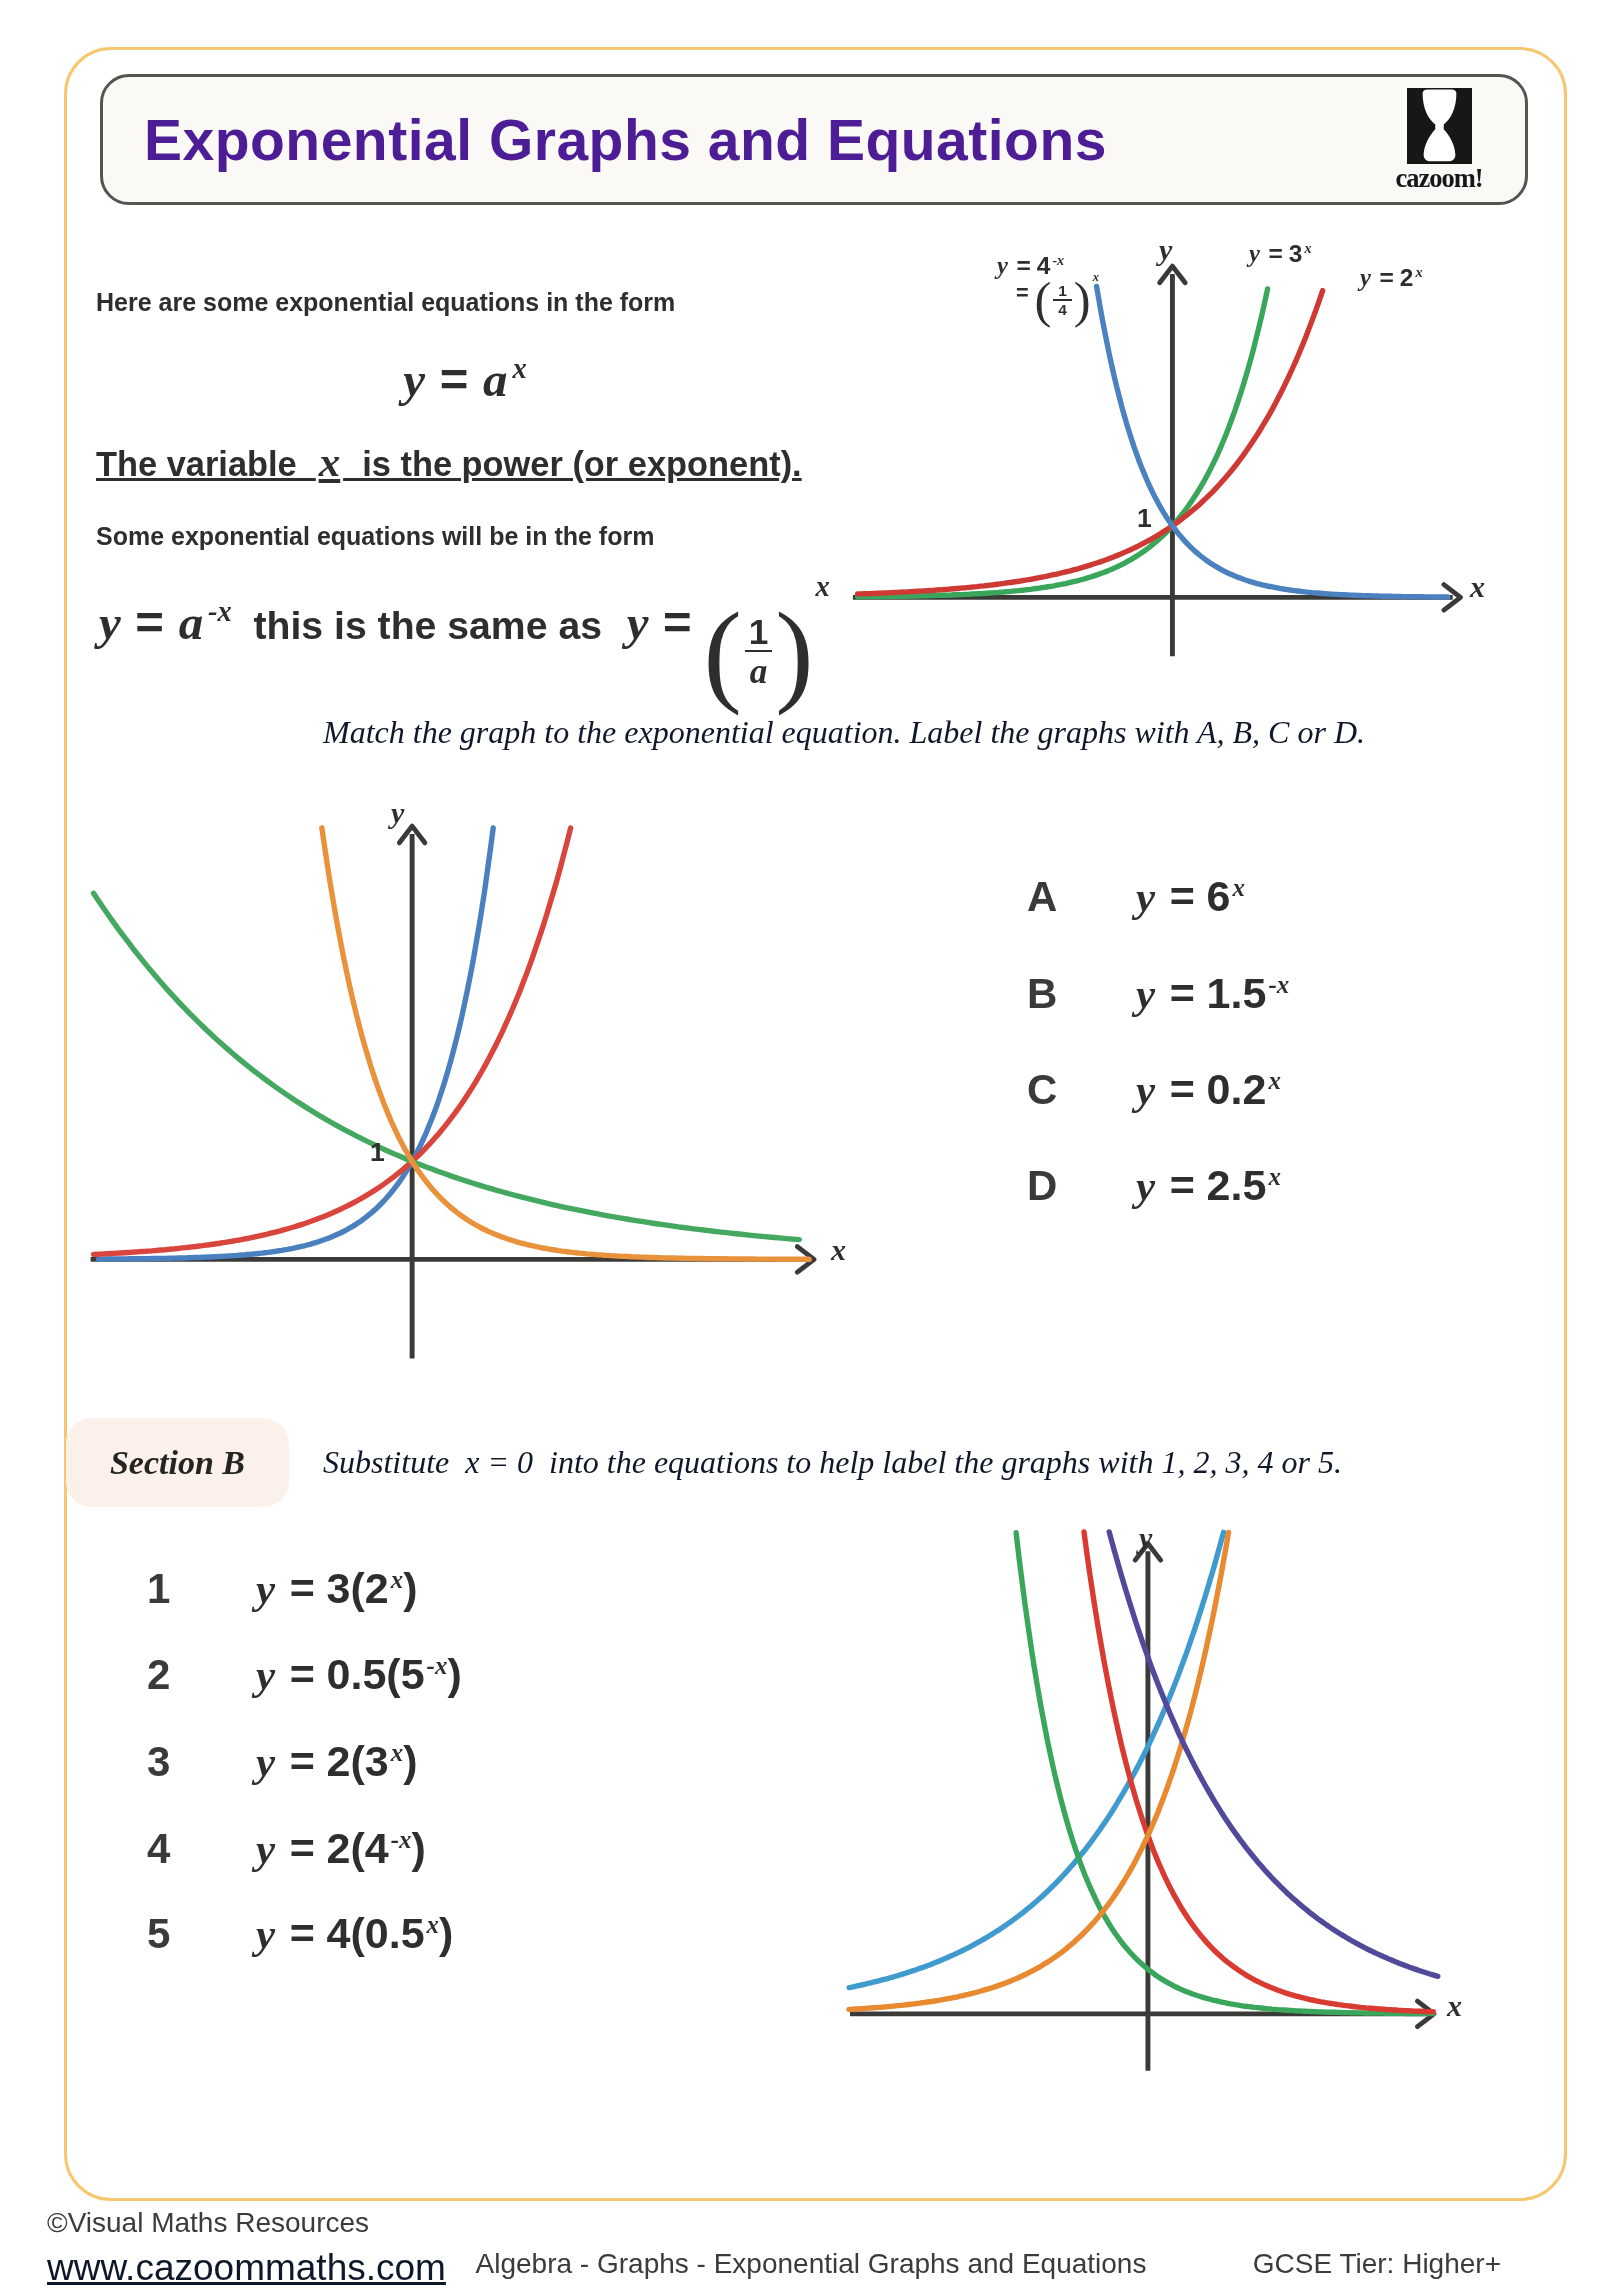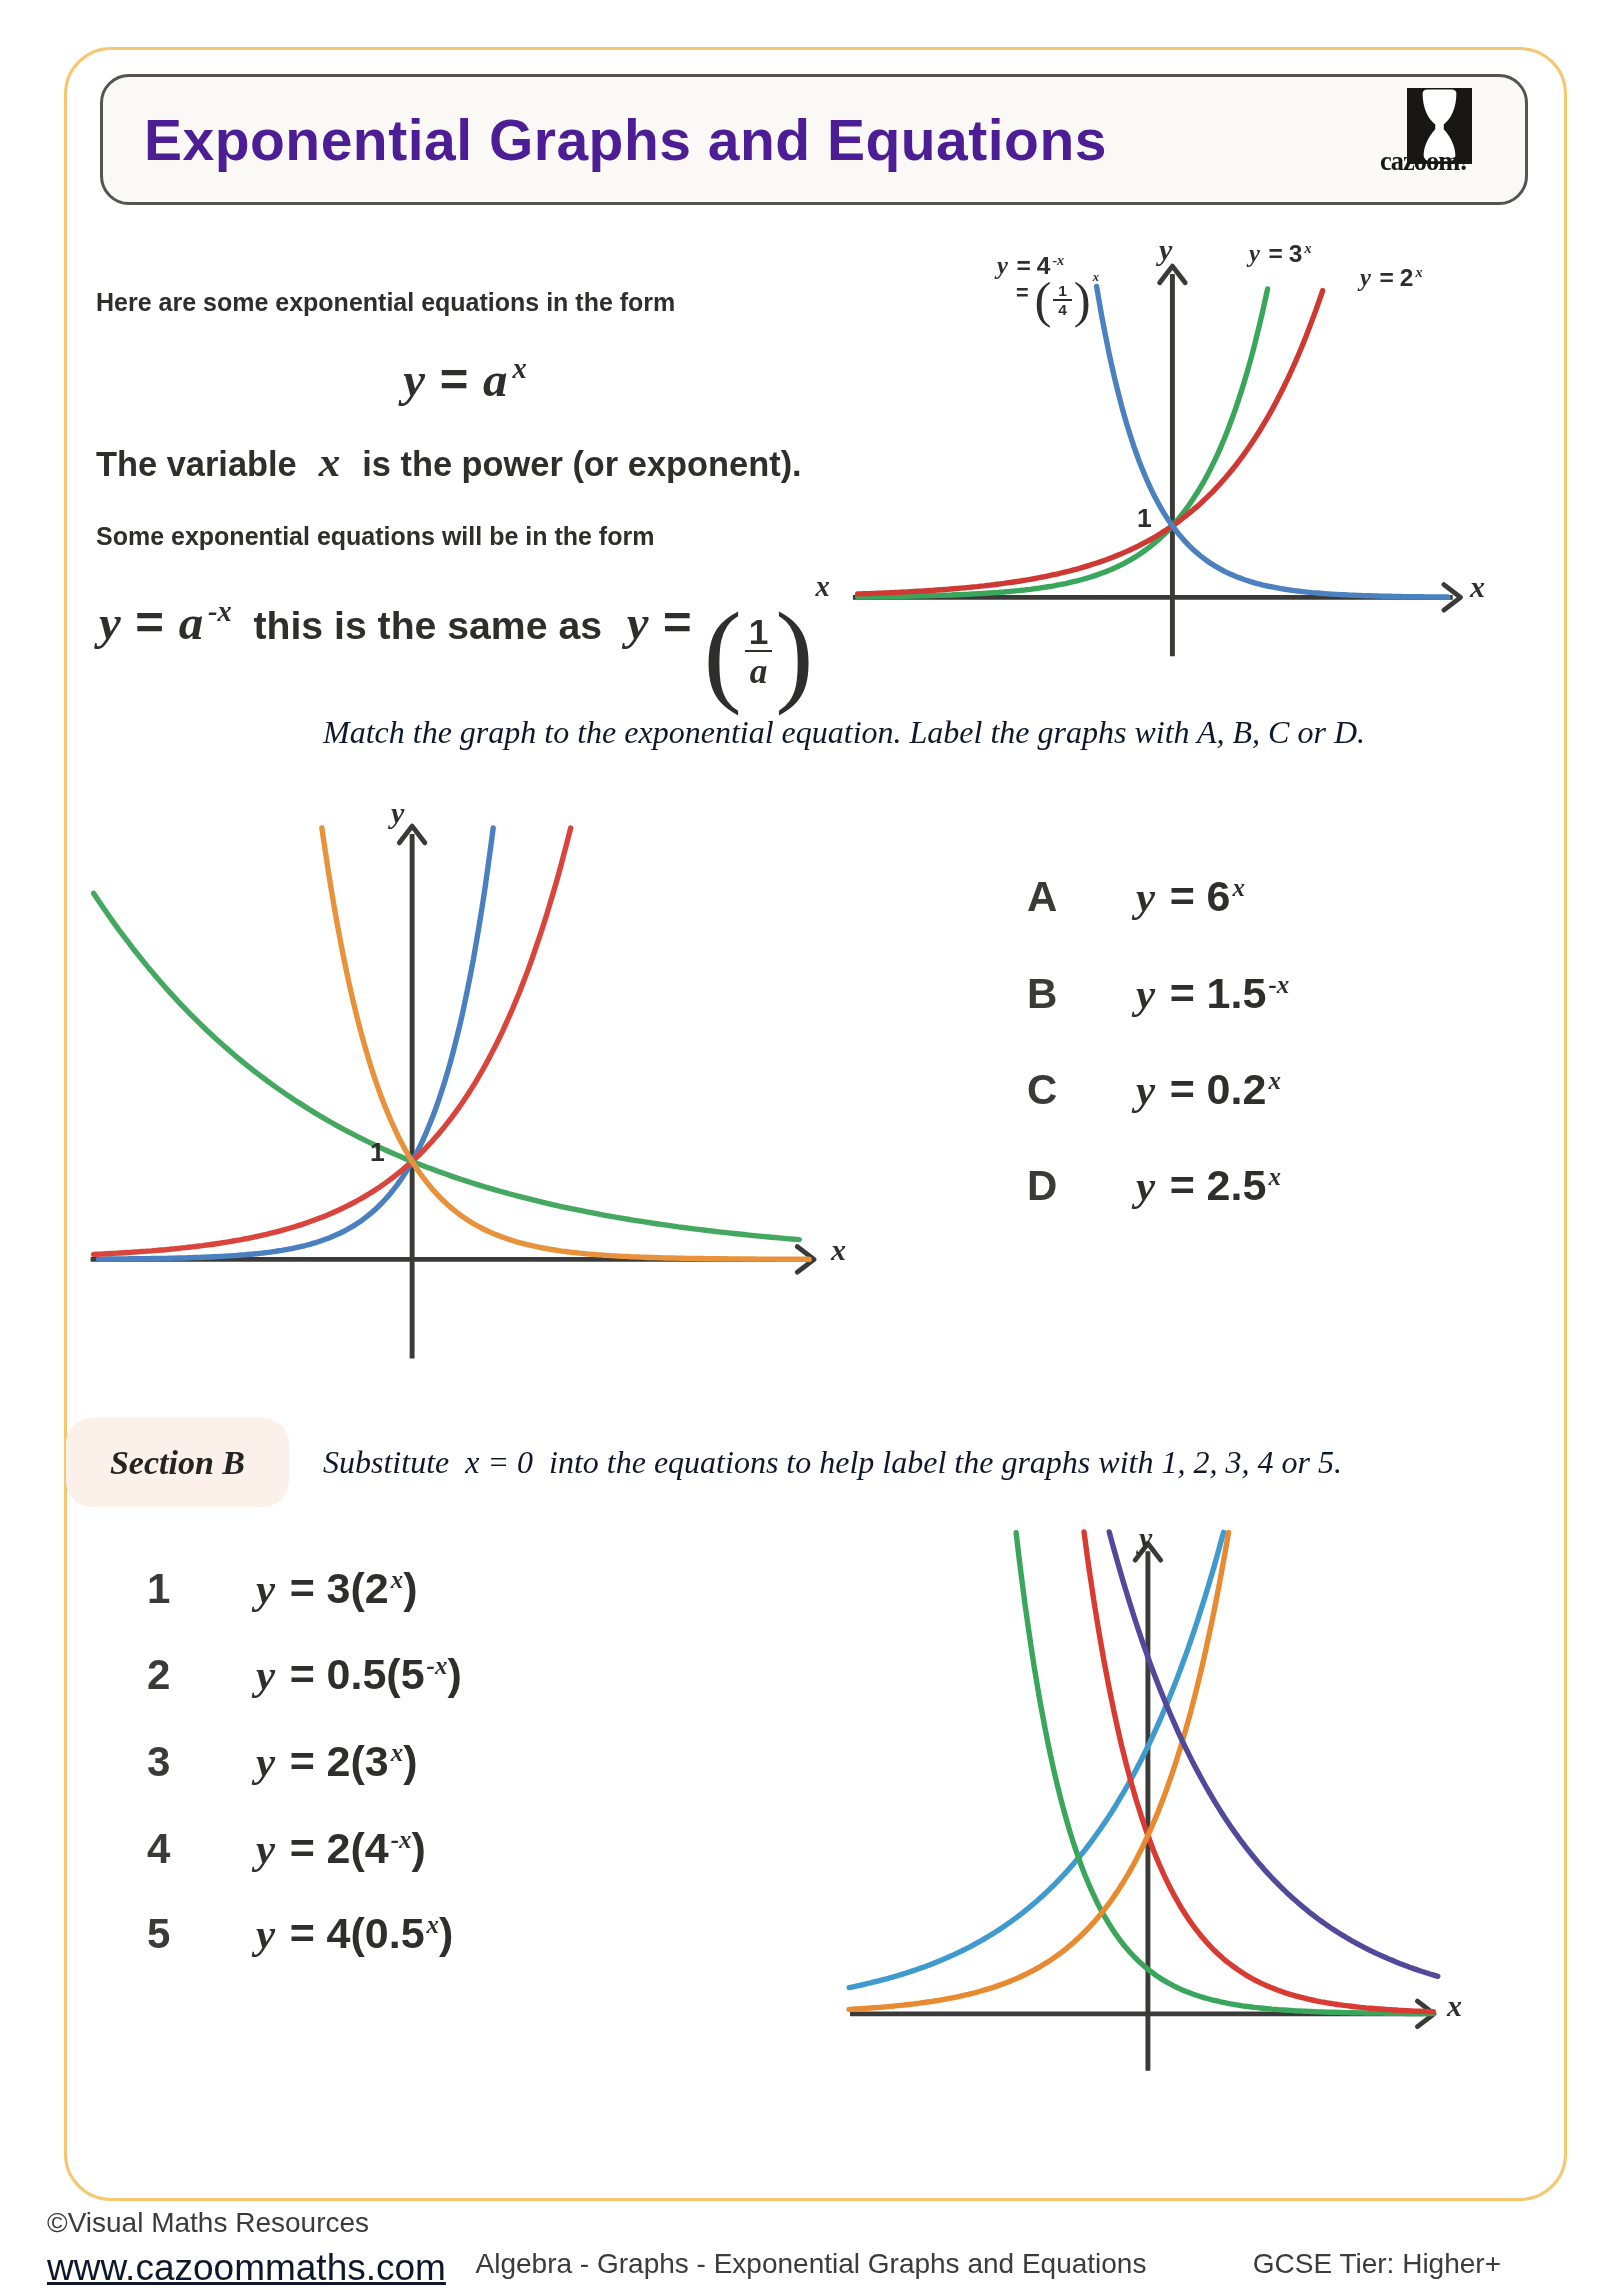--- a/index.html
+++ b/index.html
@@ -9,21 +9,21 @@
   
   .frame{position:absolute;left:64px;top:47px;width:1497px;height:2148px;
          border:3.9px solid #f5c76f;border-radius:47px;}
 
   
   .header-box{position:absolute;left:100px;top:74px;width:1422px;height:125px;
               background:#fbf9f6;border:3.9px solid #56544f;border-radius:29px;
               display:flex;align-items:center;}
   .title{padding-left:41px;font-size:57px;font-weight:bold;color:#4c1d95;letter-spacing:0.5px;}
   .logo-box{position:absolute;left:1407px;top:88px;width:65px;height:76px;background:#181715;}
-  .logo-text{position:absolute;left:1380px;top:146px;width:118px;
+  .logo-text{position:absolute;left:1380px;top:163px;width:118px;text-align:center;
              font-family:"Liberation Serif",serif;font-weight:bold;font-size:26.5px;
              letter-spacing:-1px;color:#181715;}
 
   
   .abs{position:absolute;}
   .body-line{font-size:25px;font-weight:bold;color:#2f2e2c;}
 
   
   .meq{display:inline-flex;align-items:baseline;font-size:43px;color:#2f2e2c;}
   .m-v{font-family:"Liberation Serif",serif;font-style:italic;font-weight:bold;margin:0 2.9px;}
@@ -89,21 +89,21 @@
   </div>
   <div class="logo-text">cazoom!</div>
 
   <div class="abs body-line" style="left:96px;top:288px;">Here are some exponential equations in the form</div>
   <div class="abs meq" style="left:96px;top:351px;width:735px;justify-content:center;font-size:49px;">
       <span class="m-v">y</span>
       <span class="m-o">=</span>
       <span class="m-v">a</span>
       <span class="m-sv">x</span>
     </div>
-  <div class="abs meq" style="left:96px;top:437px;font-size:43px;">
+  <div class="abs meq" style="left:96px;top:437px;font-size:43px;text-decoration:underline;">
       <span class="m-txt">The variable  </span>
       <span class="m-v">x</span>
       <span class="m-txt">  is the power (or exponent).</span>
     </div>
   <div class="abs body-line" style="left:96px;top:522px;">Some exponential equations will be in the form</div>
   <div class="abs meq" style="left:96px;top:594px;height:116px;font-size:49px;">
       <span class="m-v">y</span>
       <span class="m-o">=</span>
       <span class="m-v">a</span>
       <span class="m-sv">-x</span>

